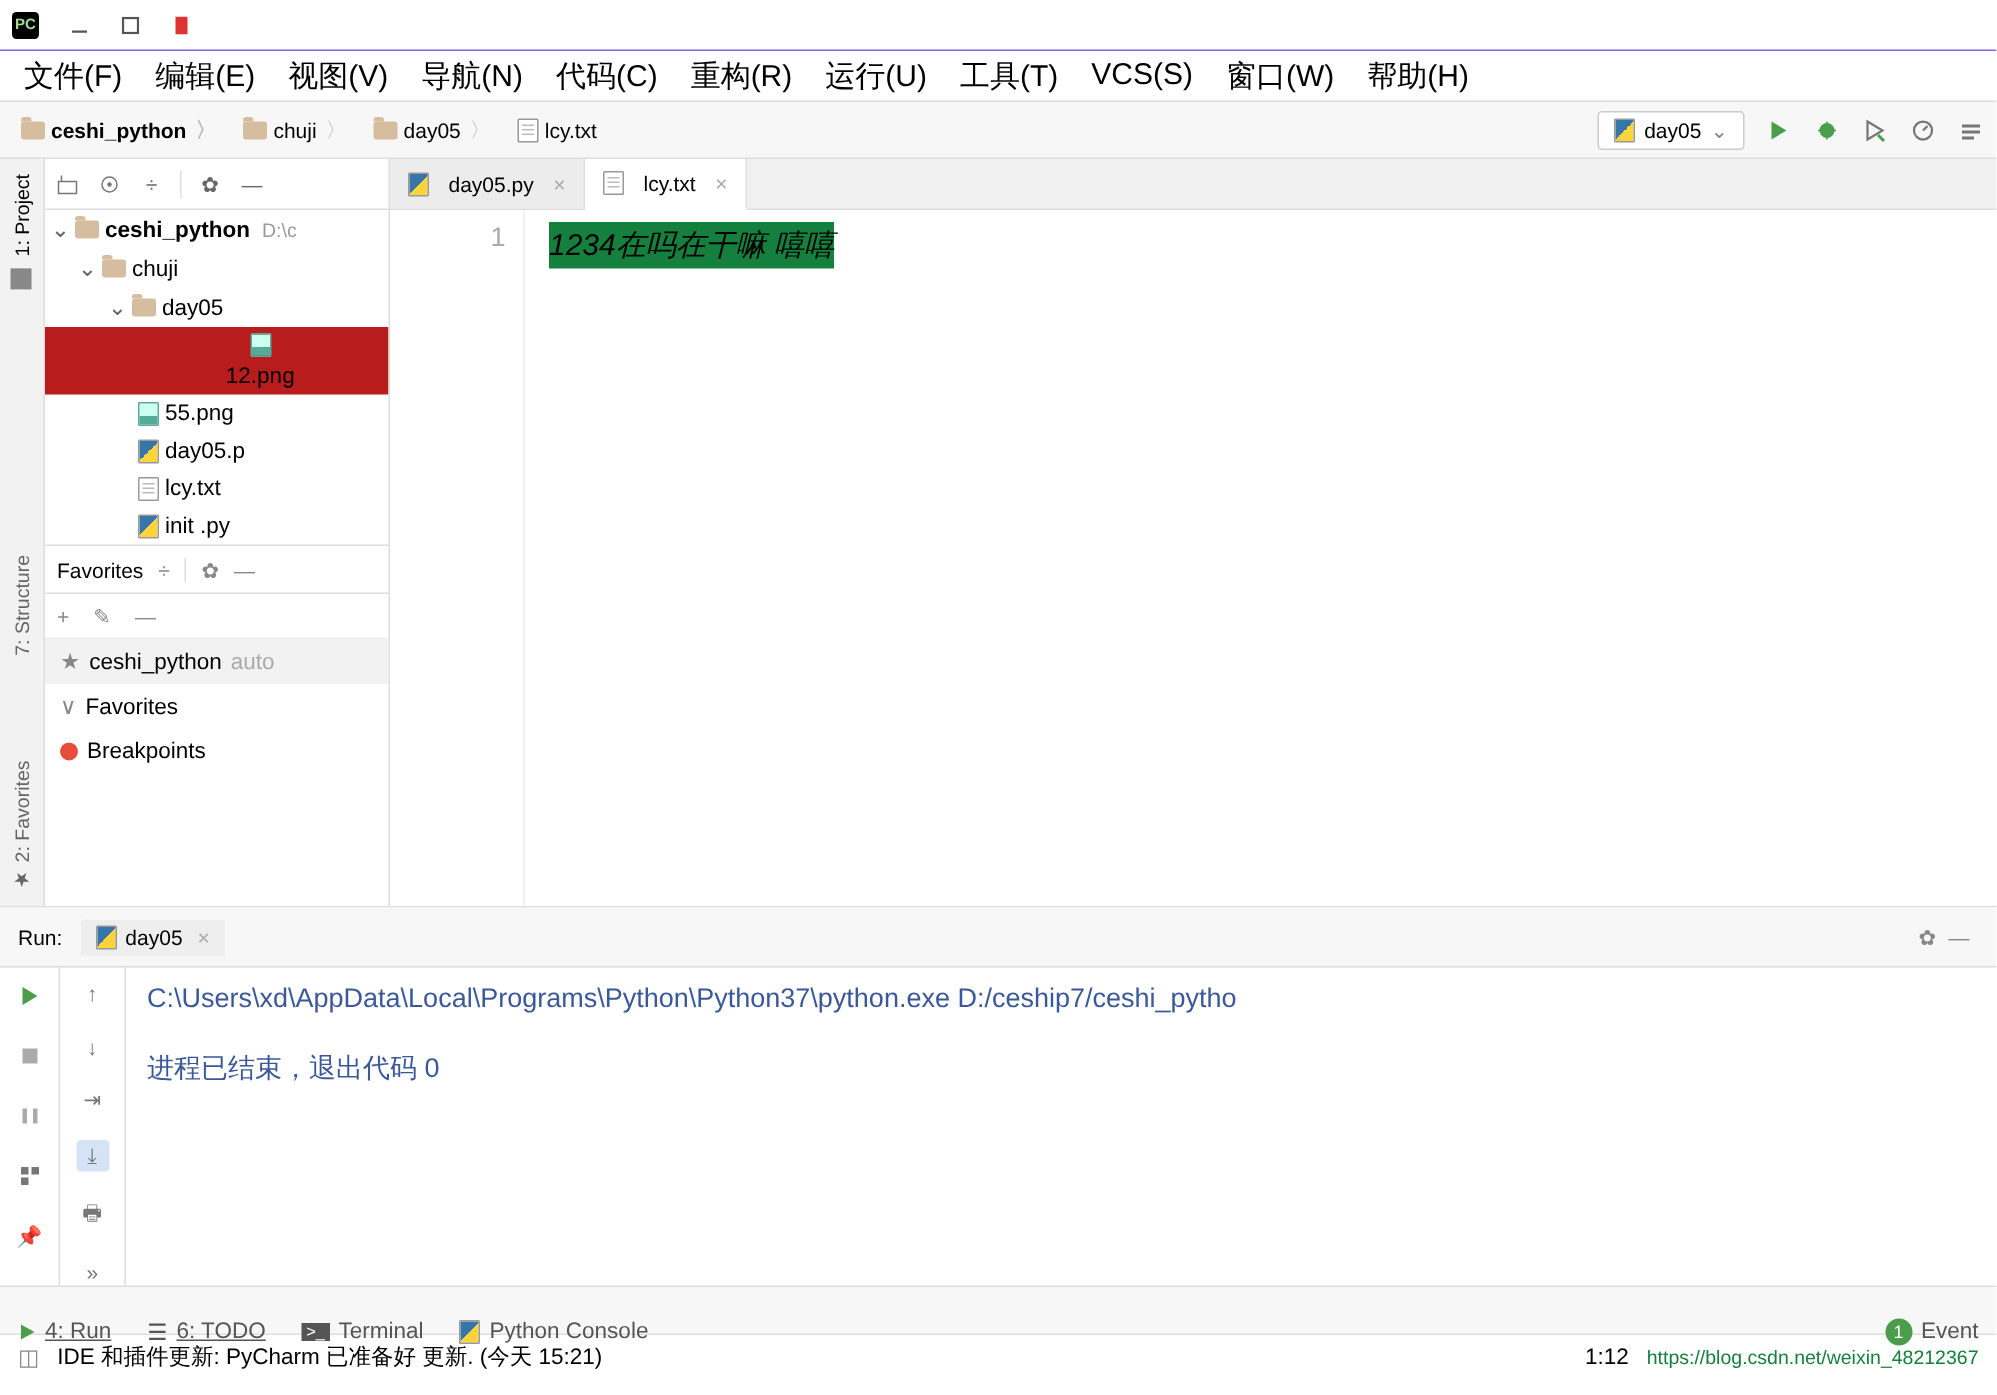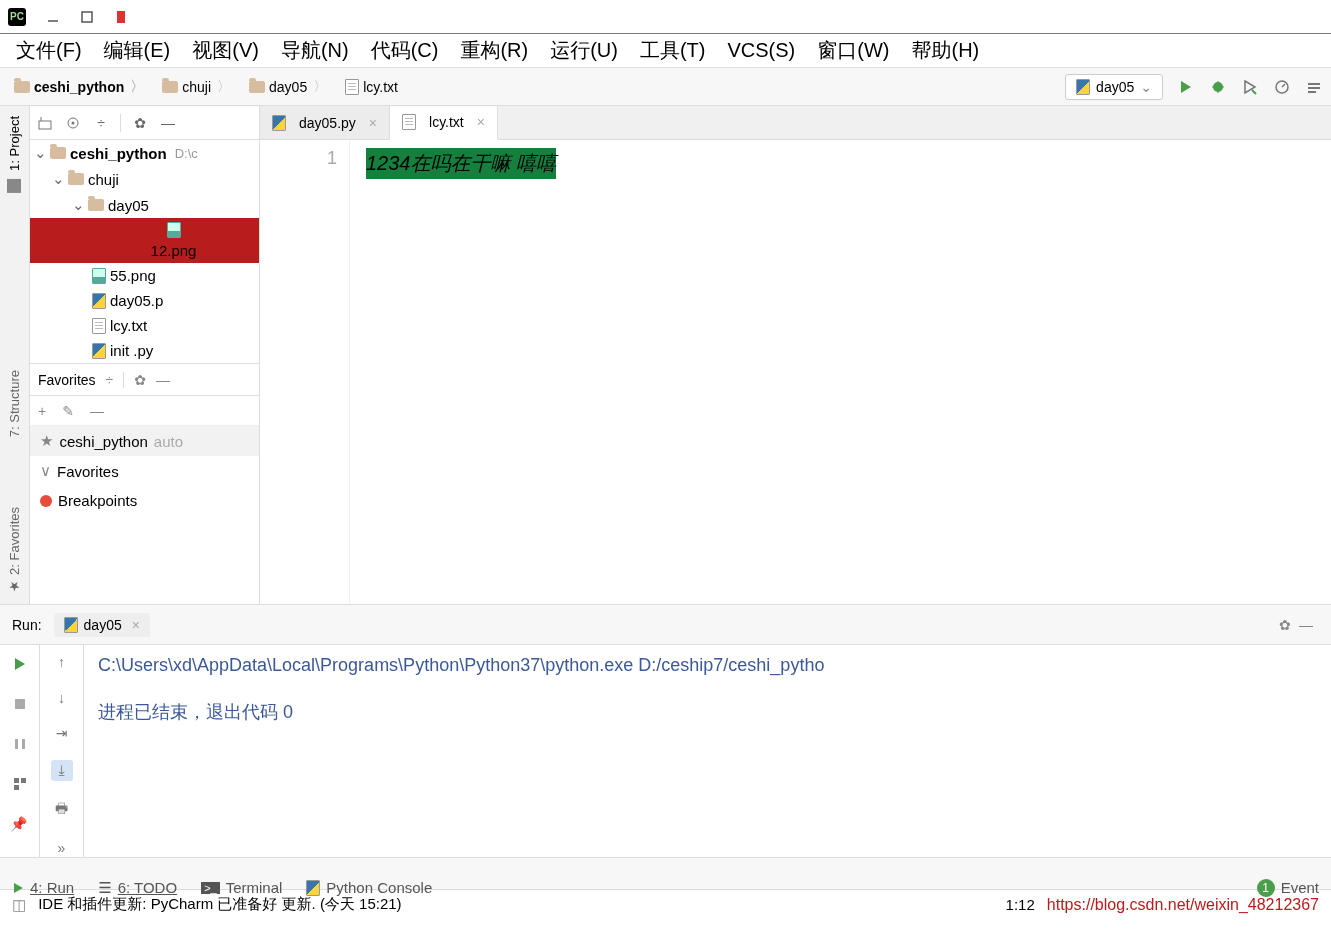--- a/index.html
+++ b/index.html
@@ -70,21 +70,21 @@
 .rt-icon.green svg { fill:#4a9d4a; }
 .run-out { flex:1; padding:10px 14px; font-family:Consolas,"Microsoft YaHei",monospace; font-size:18px; color:#3b5999; overflow:hidden; }
 .run-out .blank { height:24px; }
 .bottom-bar { display:flex; align-items:center; height:32px; padding:0 12px; border-top:1px solid #ddd; background:#f7f7f7; gap:24px; font-size:15px; }
 .bottom-bar .bitem { display:flex; align-items:center; gap:6px; color:#555;margin-top:28px; }
 .bottom-bar .bitem.run svg { fill:#4a9d4a; }
 .bottom-bar .spacer { flex:1; }
 .bottom-bar .badge { width:18px; height:18px; border-radius:50%; background:#4a9d4a; color:#fff; font-size:12px; display:flex; align-items:center; justify-content:center; }
 .status-bar { display:flex; align-items:center; height:30px; padding:0 12px; border-top:1px solid #ddd; gap:12px; font-size:15px; }
 .status-bar .spacer { flex:1; }
-.status-bar .watermark { color:#b91c1c; font-size:16px; }
+.status-bar .watermark { color:#15803d; font-size:13px; }
 svg { display:block; }
 </style>
 </head>
 <body>
 
 <div class="titlebar">
   <div class="app-icon">PC</div>
   <div class="winbtn">
       <svg viewBox="0 0 12 12">
         <line x1="1" y1="10" x2="11" y2="10" stroke="#555" stroke-width="1.5"></line>

